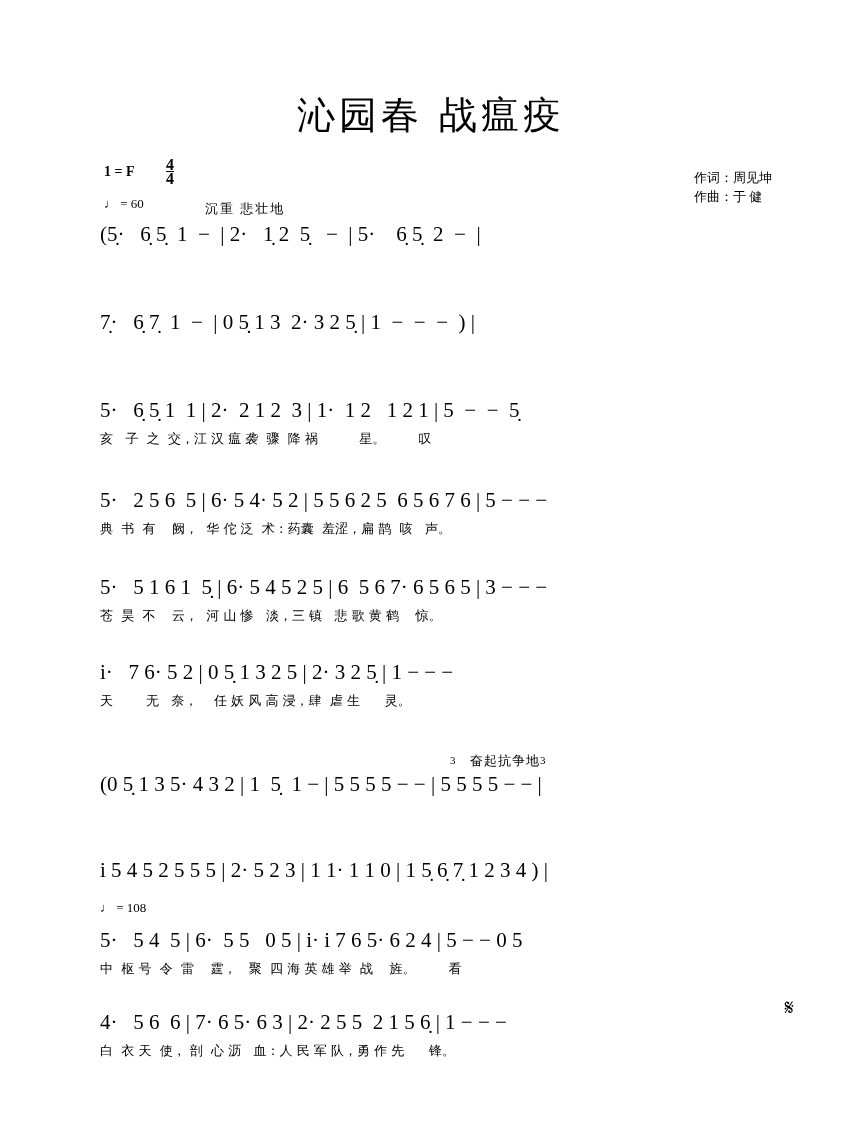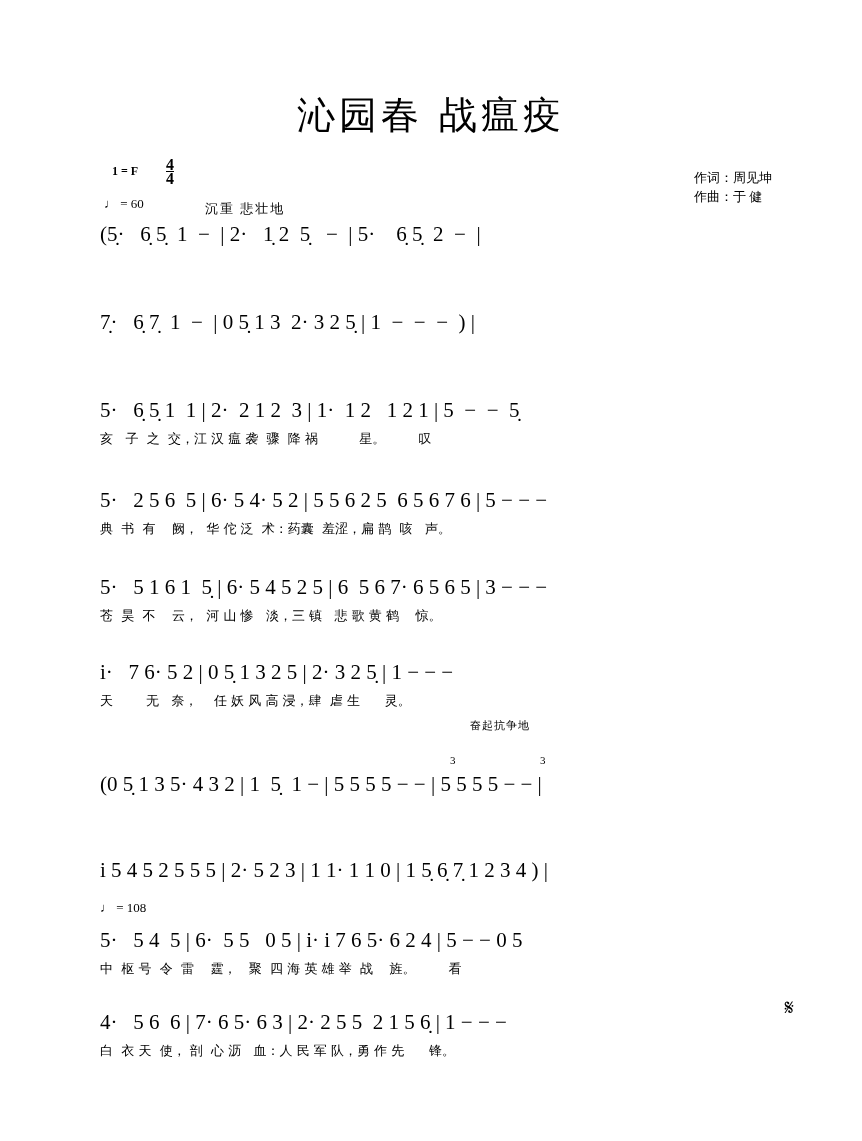--- a/index.html
+++ b/index.html
@@ -29,23 +29,23 @@
     width: 862px;
     text-align: center;
     font-size: 38px;
     font-family: "DejaVu Serif", serif;
     letter-spacing: 4px;
   }
 
   
   .key-sig {
     position: absolute;
-    left: 112px;
+    left: 104px;
     top: 164px;
-    font-size: 12px;
+    font-size: 14px;
     font-family: "Liberation Serif", serif;
     font-weight: bold;
   }
   .time-sig {
     position: absolute;
     left: 166px;
     top: 158px;
     font-size: 16px;
     font-weight: bold;
     text-align: center;
@@ -71,22 +71,22 @@
   .expr-mark {
     position: absolute;
     left: 205px;
     top: 200px;
     font-size: 13px;
     letter-spacing: 2px;
   }
   .expr-mark2 {
     position: absolute;
     left: 470px;
-    top: 718px;
-    font-size: 11px;
+    top: 752px;
+    font-size: 13px;
     letter-spacing: 1px;
   }
 
   .credits {
     position: absolute;
     right: 90px;
     top: 168px;
     font-size: 13px;
     line-height: 19px;
     text-align: left;

